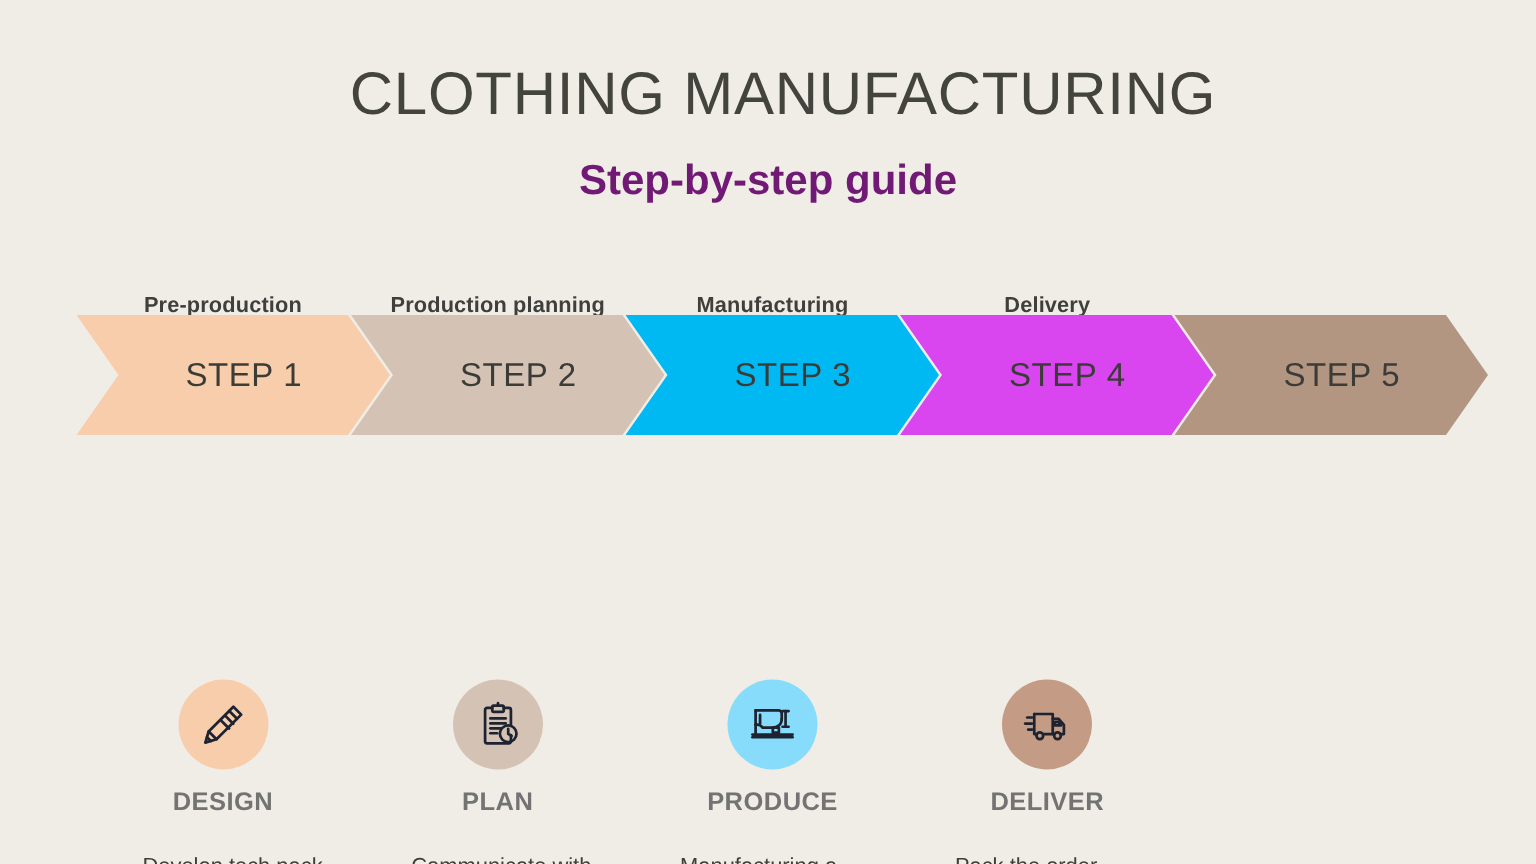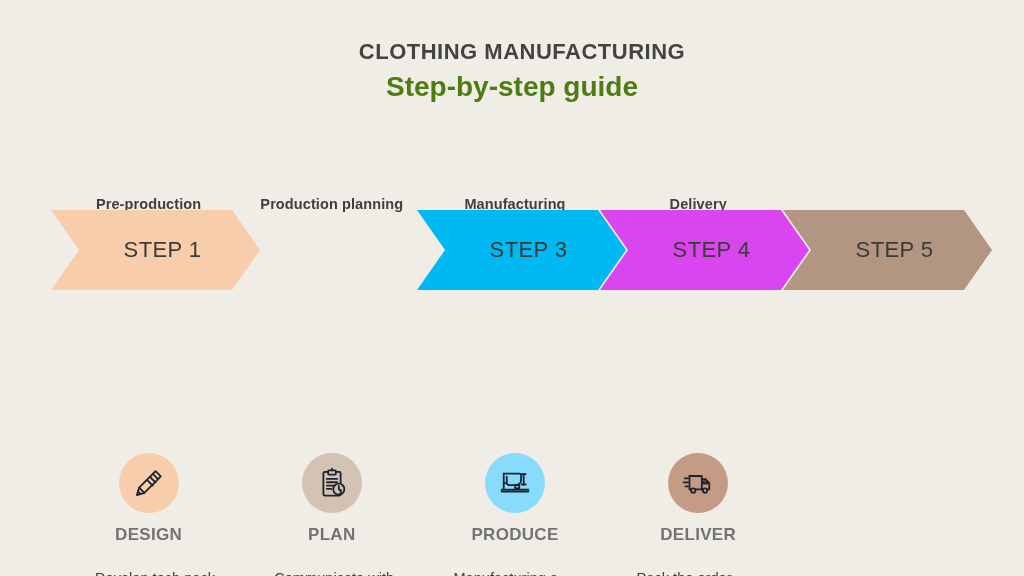--- a/index.html
+++ b/index.html
@@ -18,33 +18,33 @@
 
   
   .title-block {
     position: absolute;
     top: 38px;
     left: 0;
     width: 1024px;
     text-align: center;
   }
   .title-main {
-    font-size: 22px;
-    font-weight: 700;
+    font-size: 40px;
+    font-weight: 400;
     letter-spacing: 0.5px;
     color: #44443f;
     line-height: 1.25;
     padding-left: 20px;
   }
   .title-sub {
     font-size: 28px;
     font-weight: 700;
-    color: #4d7c0f;
+    color: #701a75;
     line-height: 1.3;
-    margin-top: 3px;
+    margin-top: 14px;
   }
 
   
   .columns {
     position: absolute;
     top: 160px;
     left: 57px;
     width: 916px;
     display: grid;
     grid-template-columns: repeat(5, 1fr);
@@ -158,20 +158,23 @@
 <body>
 
 <div class="title-block">
   <div class="title-main">CLOTHING MANUFACTURING</div>
   <div class="title-sub">Step-by-step guide</div>
 </div>
 
 <div class="chevron-row">
   <div class="chevron" id="chev-0" style="left: 0px; width: 209px; background: rgb(248, 205, 171); z-index: 10;">
     <span class="chevron-text">STEP 1</span>
+  </div>
+  <div class="chevron" id="chev-1" style="left: 183px; width: 209px; background: rgb(212, 195, 180); z-index: 9;">
+    <span class="chevron-text">STEP 2</span>
   </div>
   <div class="chevron" id="chev-2" style="left: 366px; width: 209px; background: rgb(0, 185, 242); z-index: 8;">
     <span class="chevron-text">STEP 3</span>
   </div>
   <div class="chevron" id="chev-3" style="left: 549px; width: 209px; background: #d946ef; z-index: 7; justify-content: center;">
     <span class="chevron-text">STEP 4</span>
   </div>
   <div class="chevron" id="chev-4" style="left: 732px; width: 209px; background: rgb(178, 150, 130); z-index: 6;">
     <span class="chevron-text">STEP 5</span>
   </div>

